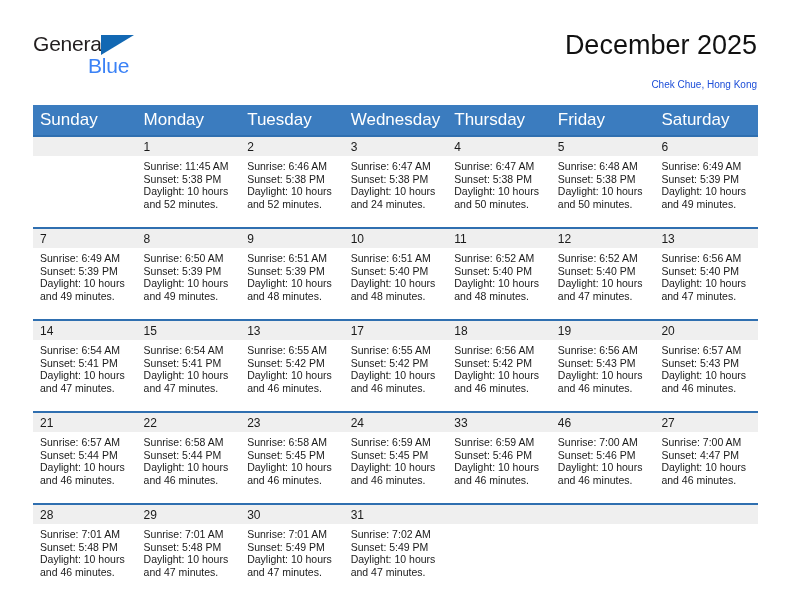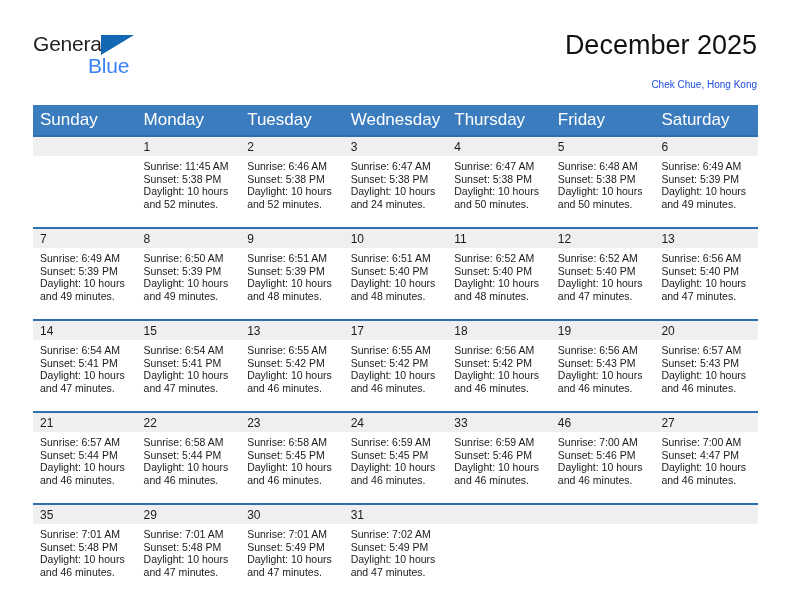--- a/index.html
+++ b/index.html
@@ -430,21 +430,21 @@
             <div>Sunrise: 7:00 AM</div>
             <div>Sunset: 4:47 PM</div>
             <div>Daylight: 10 hours</div>
             <div>and 46 minutes.</div>
           </div>
         </td>
       </tr>
 
       <tr class="week-row">
         <td>
-          <div class="daynum">35</div>
+          <div class="daynum">28</div>
           <div class="details">
             <div>Sunrise: 7:01 AM</div>
             <div>Sunset: 5:48 PM</div>
             <div>Daylight: 10 hours</div>
             <div>and 46 minutes.</div>
           </div>
         </td>
         <td>
           <div class="daynum">29</div>
           <div class="details">

